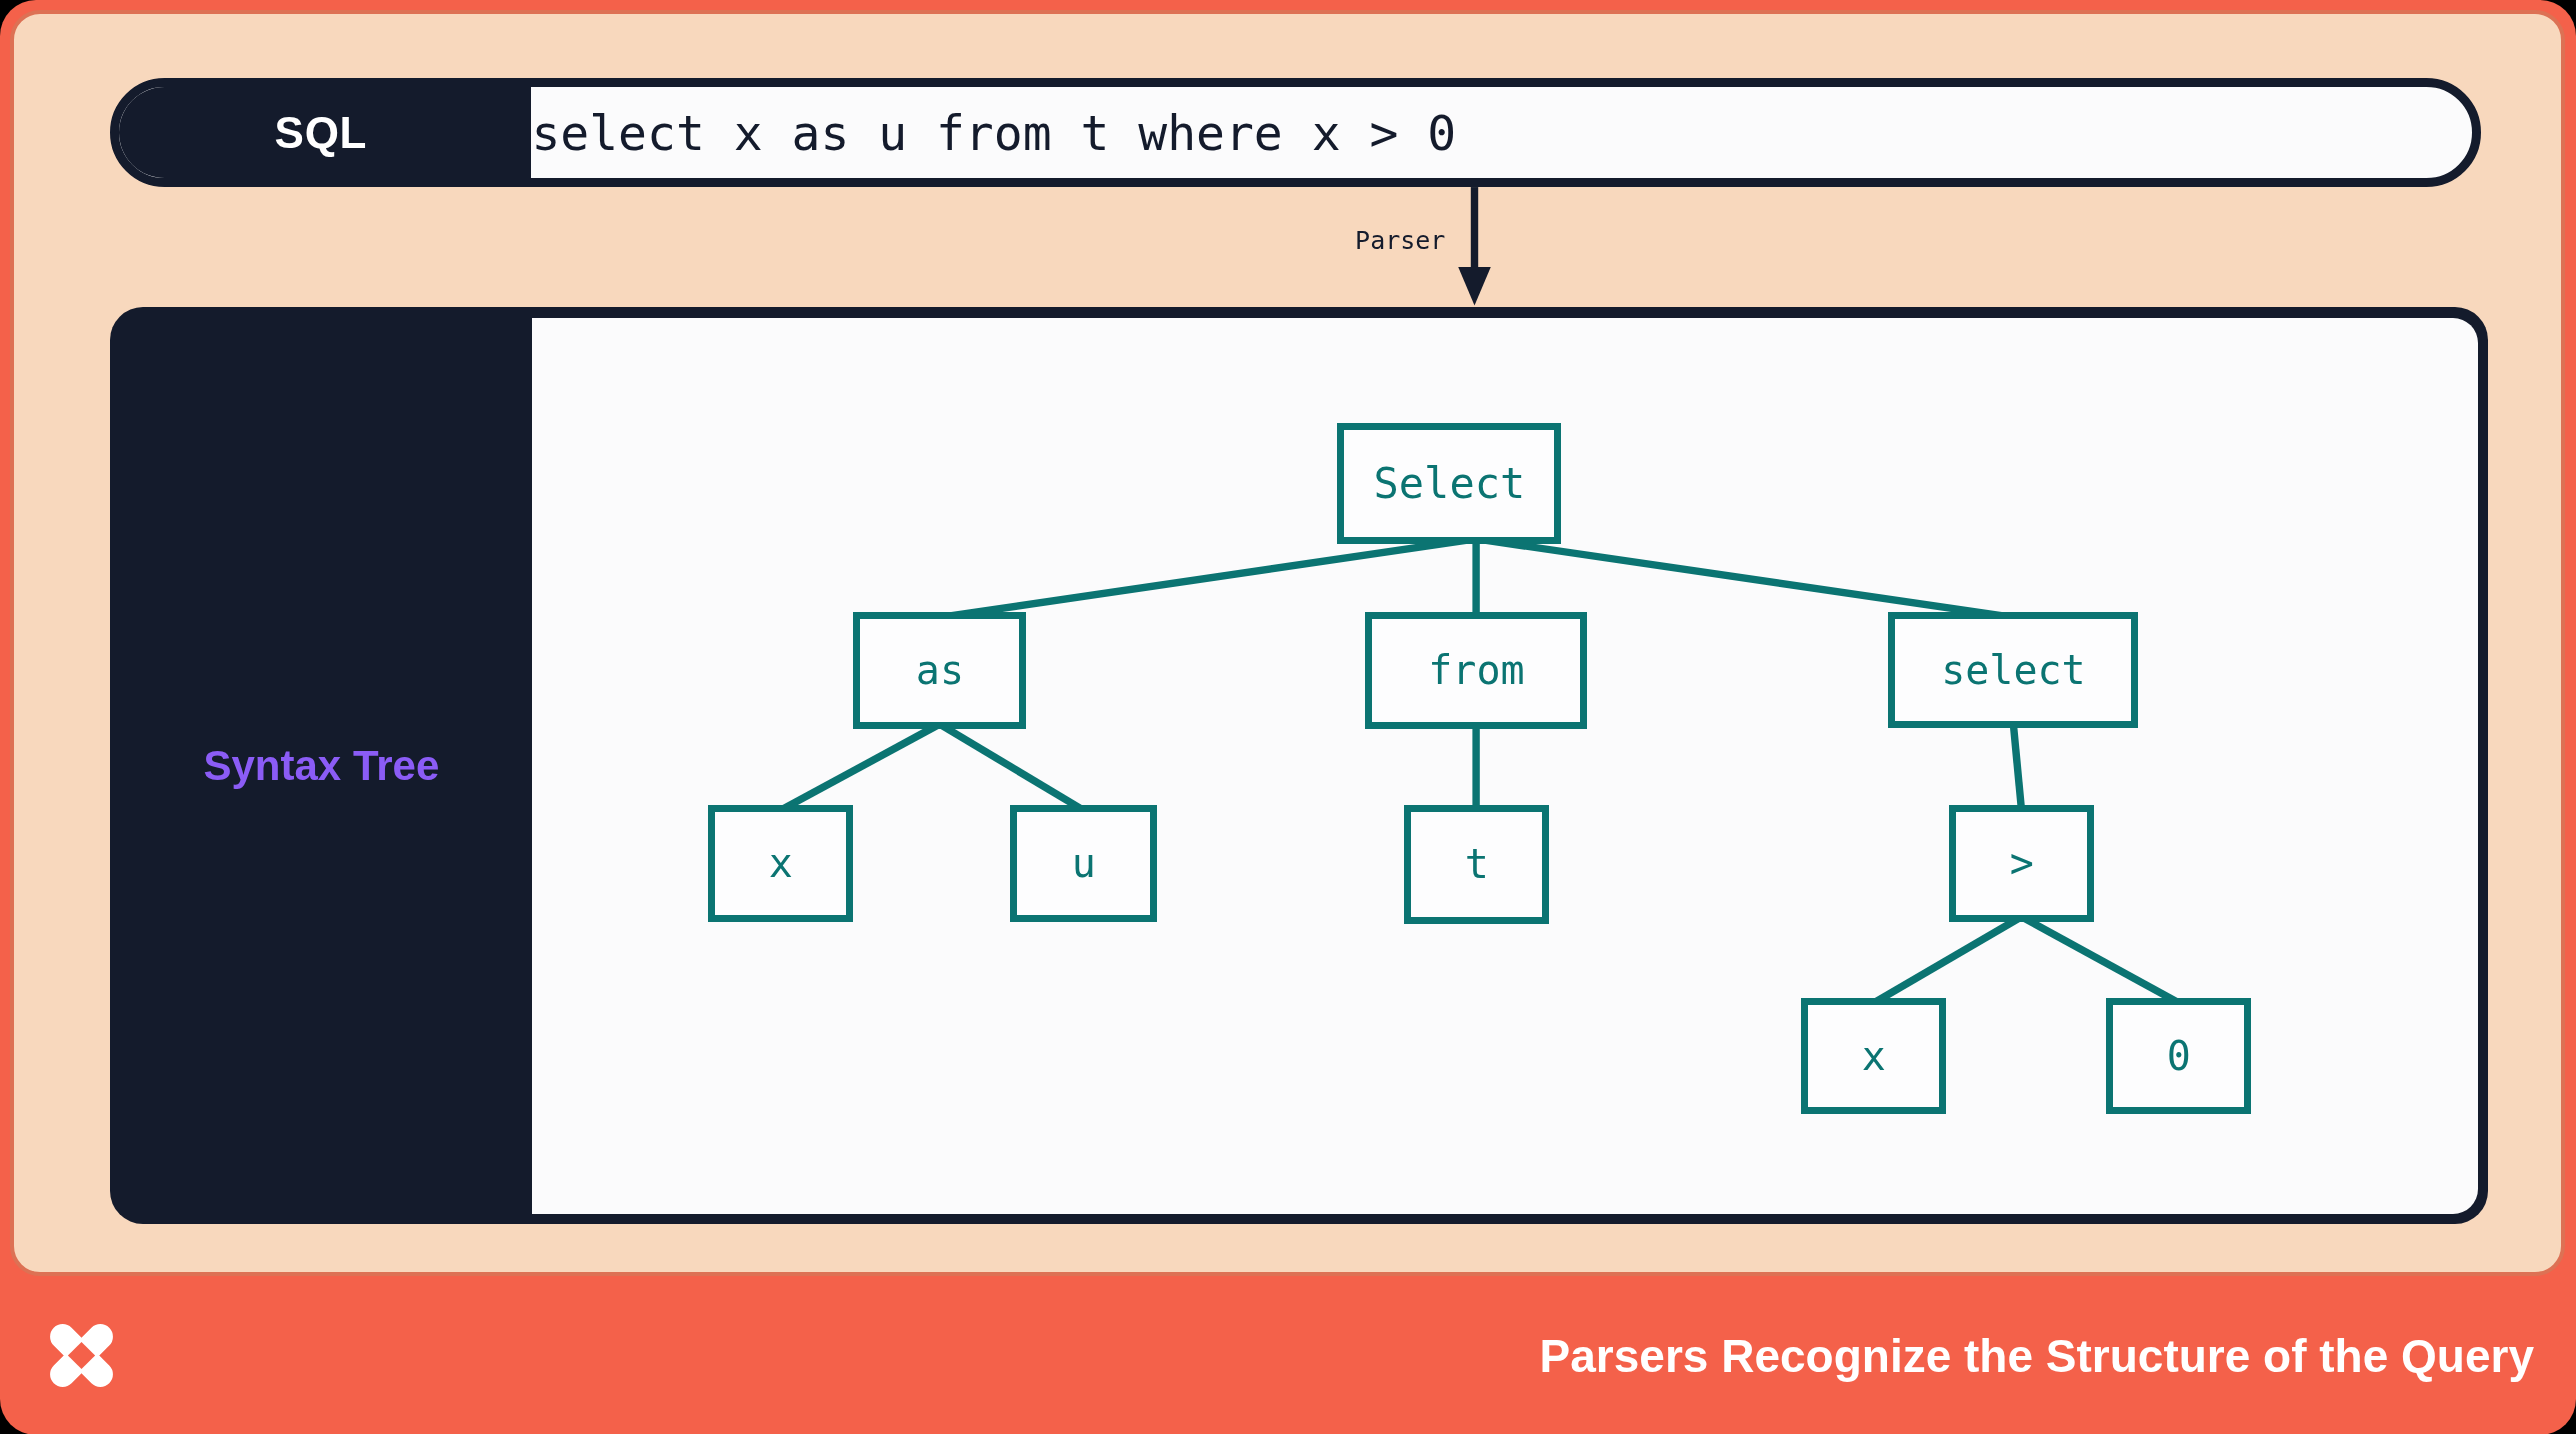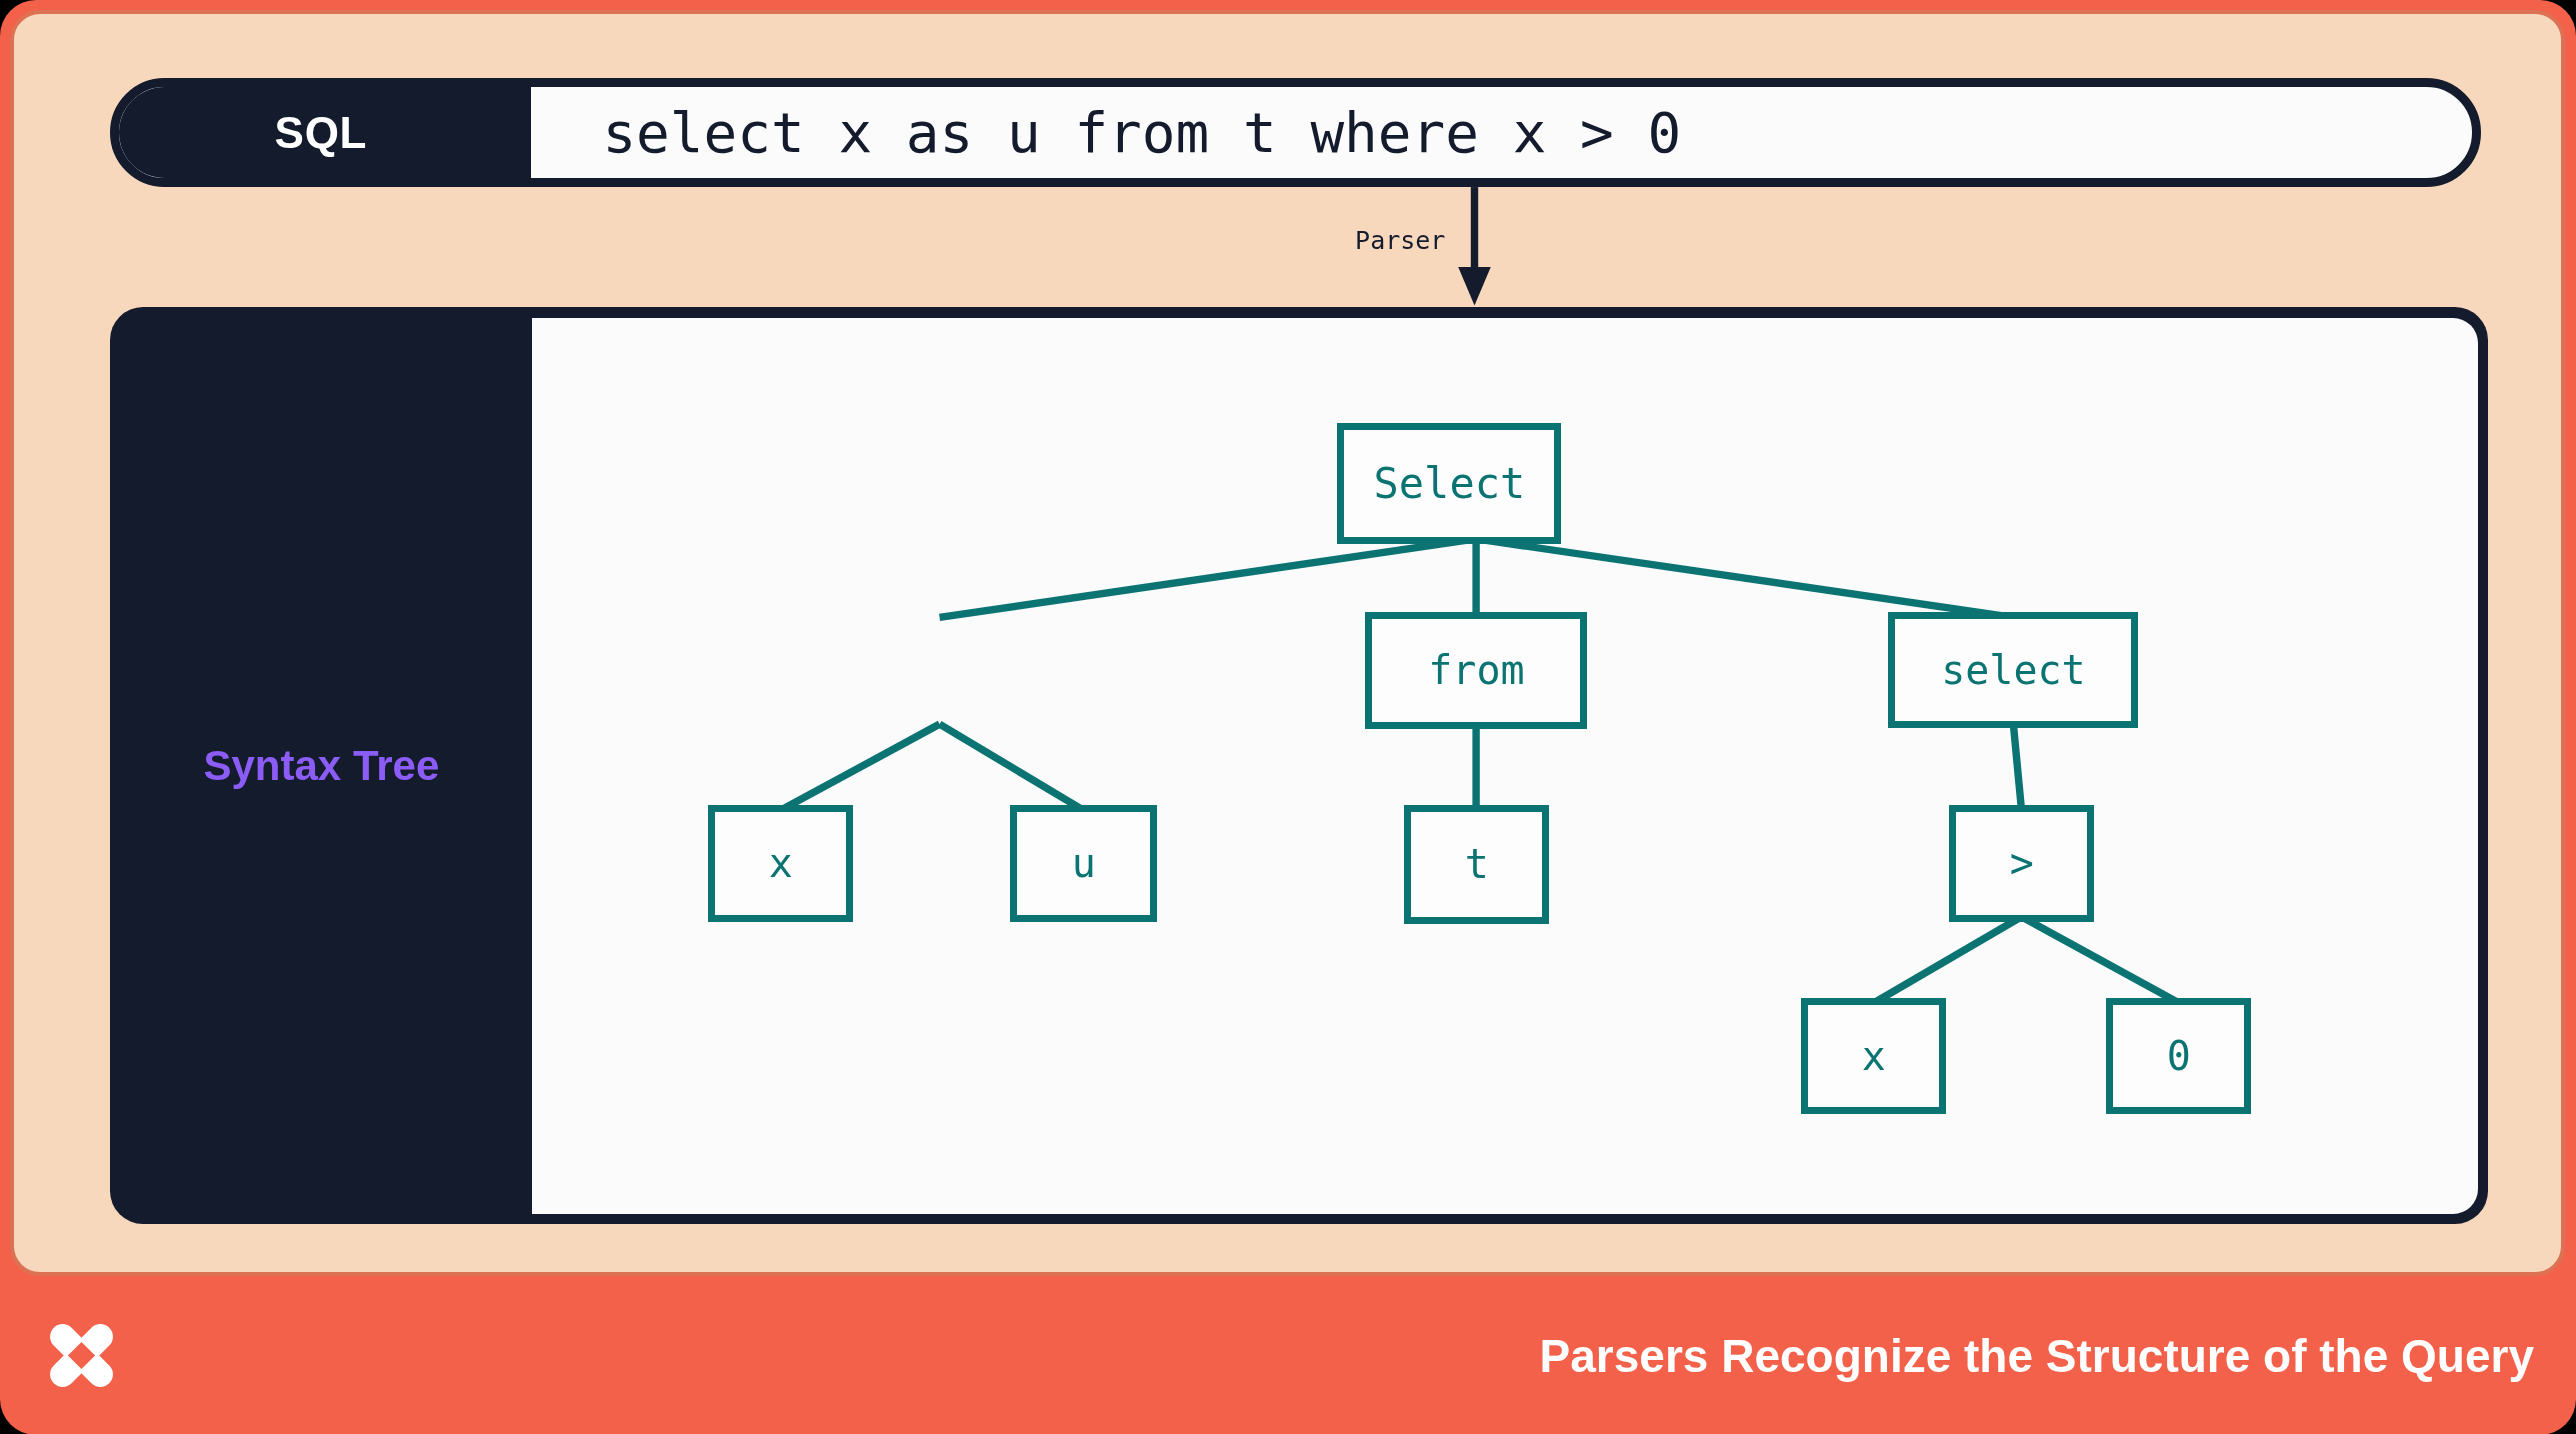--- a/index.html
+++ b/index.html
@@ -7,22 +7,22 @@
          font-family:"Liberation Sans",sans-serif;}
   
   .panel{position:absolute;left:10.4px;top:10.4px;width:2555px;height:1266px;box-sizing:border-box;
          background:#f8d8bd;border:4.4px solid #dd7154;border-radius:30px;}
   
   .sql-pill{position:absolute;left:96px;top:64px;width:2371px;height:109px;box-sizing:border-box;
             background:#fbfbfc;border:9px solid #141b2c;border-radius:55px;display:flex;overflow:hidden;justify-content:center;}
   .pill-label{flex:0 0 421px;margin:-9px 0 -9px -9px;background:#141b2c;color:#ffffff;
               display:flex;align-items:center;justify-content:center;
               font-size:44px;font-weight:bold;letter-spacing:0.7px;}
-  .pill-query{flex:1;display:flex;align-items:center;padding-left:71px;
-              font-family:"DejaVu Sans Mono",monospace;font-size:56px;color:#141b2c;white-space:nowrap;}
+  .pill-query{flex:1;display:flex;align-items:center;
+              font-family:"DejaVu Sans Mono",monospace;font-size:48px;color:#141b2c;white-space:nowrap;}
   
   .parser-label{position:absolute;left:1212px;top:212px;width:219px;text-align:right;
                 font-family:"DejaVu Sans Mono",monospace;font-size:25px;color:#141b2c;}
   .parser-arrow{position:absolute;left:1442px;top:173px;}
   
   .tree-box{position:absolute;left:96px;top:293px;width:2378px;height:917px;background:#141b2c;border-radius:33px;}
   .tree-sidebar{position:absolute;left:0;top:0;width:422px;height:100%;display:flex;align-items:center;justify-content:center;
                 color:#8b5cf6;font-size:42px;font-weight:bold;}
   .tree-content{position:absolute;left:422px;top:10.4px;width:1946px;height:896px;background:#fbfbfc;
                 border-radius:0 25px 25px 0;}
@@ -77,20 +77,21 @@
             <line x1="550" y1="548" x2="336" y2="664"></line>
             <line x1="550" y1="548" x2="744" y2="664"></line>
             <line x1="1274" y1="548" x2="1274" y2="664"></line>
             <line x1="1999" y1="548" x2="2010" y2="664"></line>
             <line x1="2010" y1="808" x2="1811" y2="924"></line>
             <line x1="2010" y1="808" x2="2222" y2="924"></line>
           </g>
         </svg>
 
         <div class="node n-select">Select</div>
+        <div class="node n-as">as</div>
         <div class="node n-from">from</div>
         <div class="node n-where">select</div>
         <div class="node n-x1">x</div>
         <div class="node n-u">u</div>
         <div class="node n-t">t</div>
         <div class="node n-gt">&gt;</div>
         <div class="node n-x2">x</div>
         <div class="node n-zero">0</div>
       </div>
     </div>

